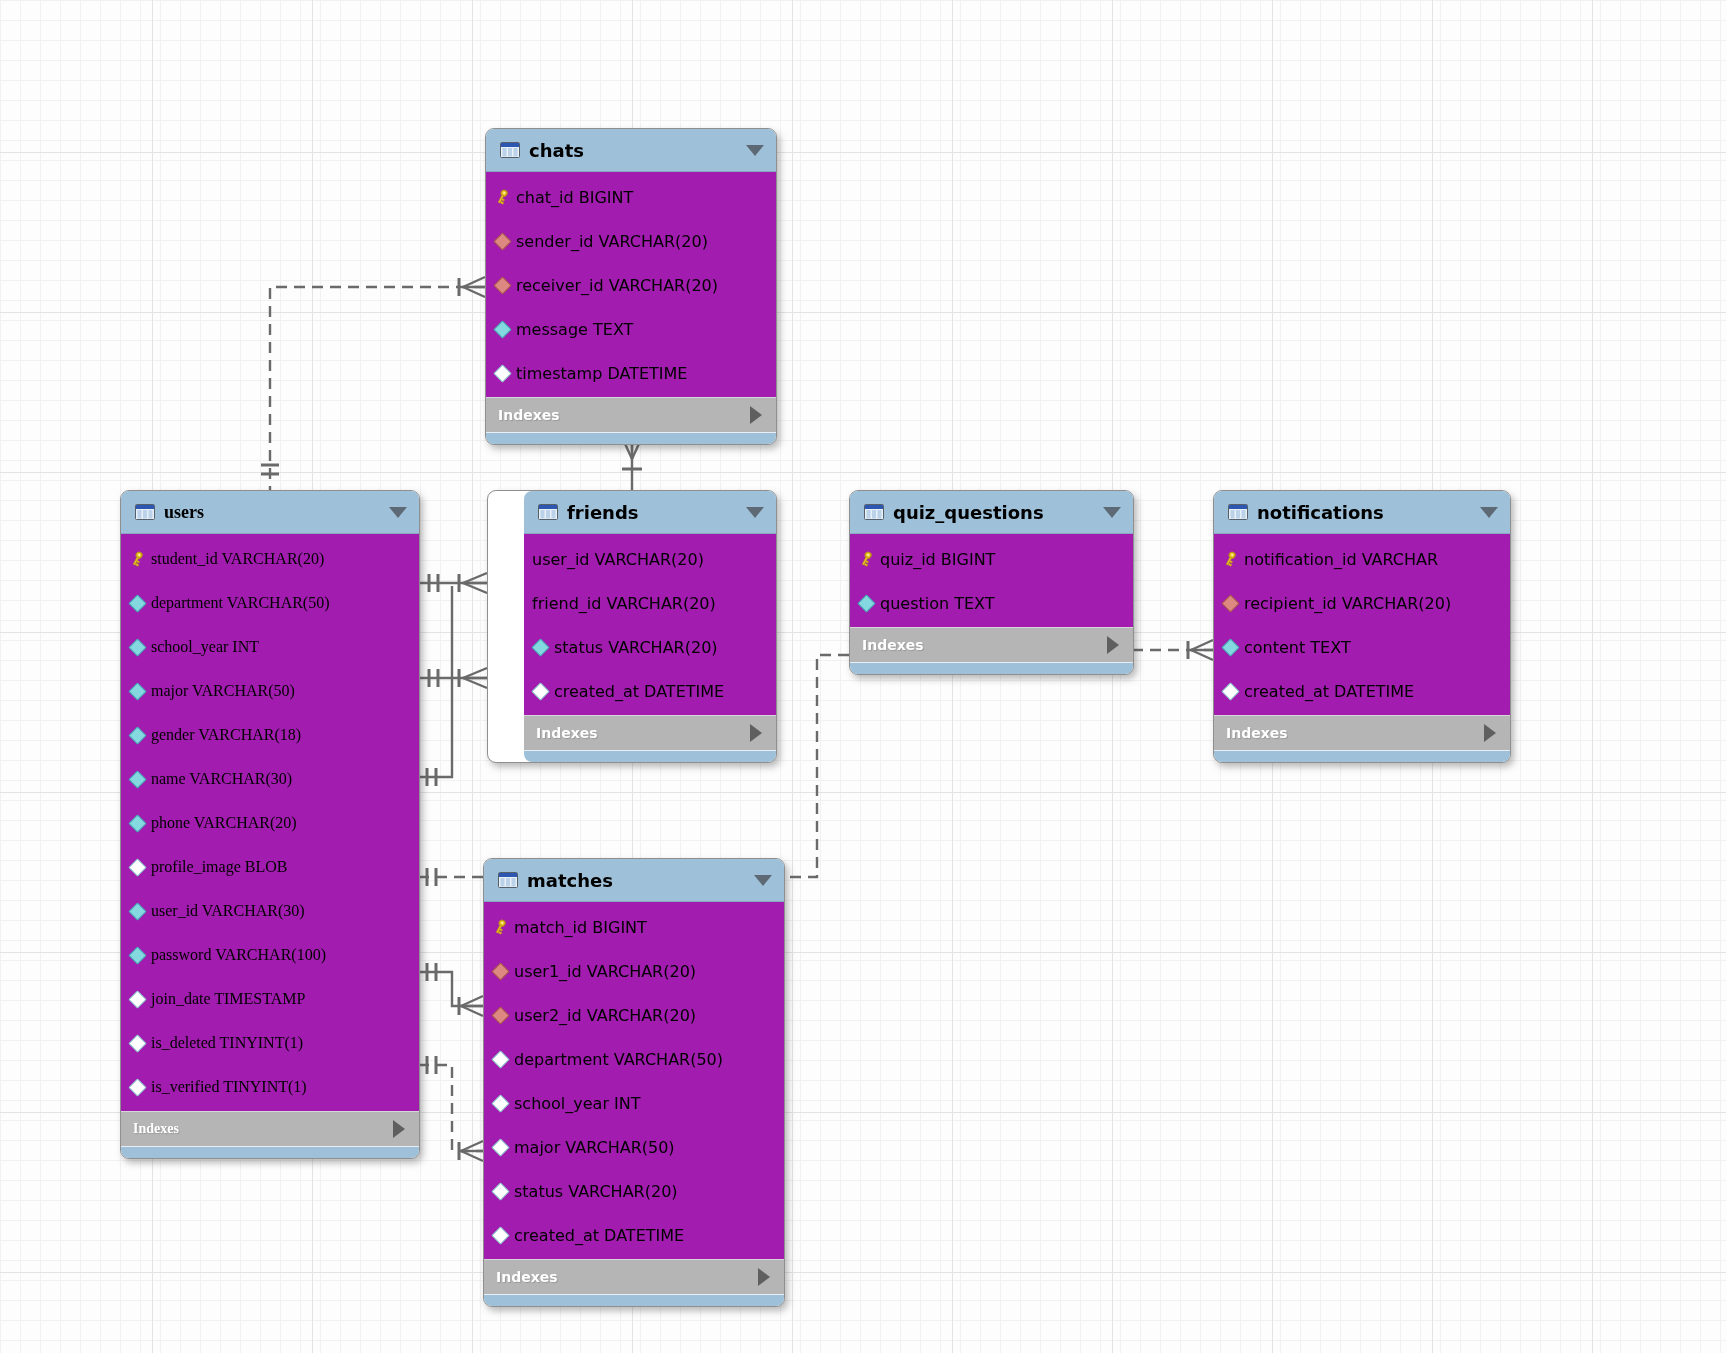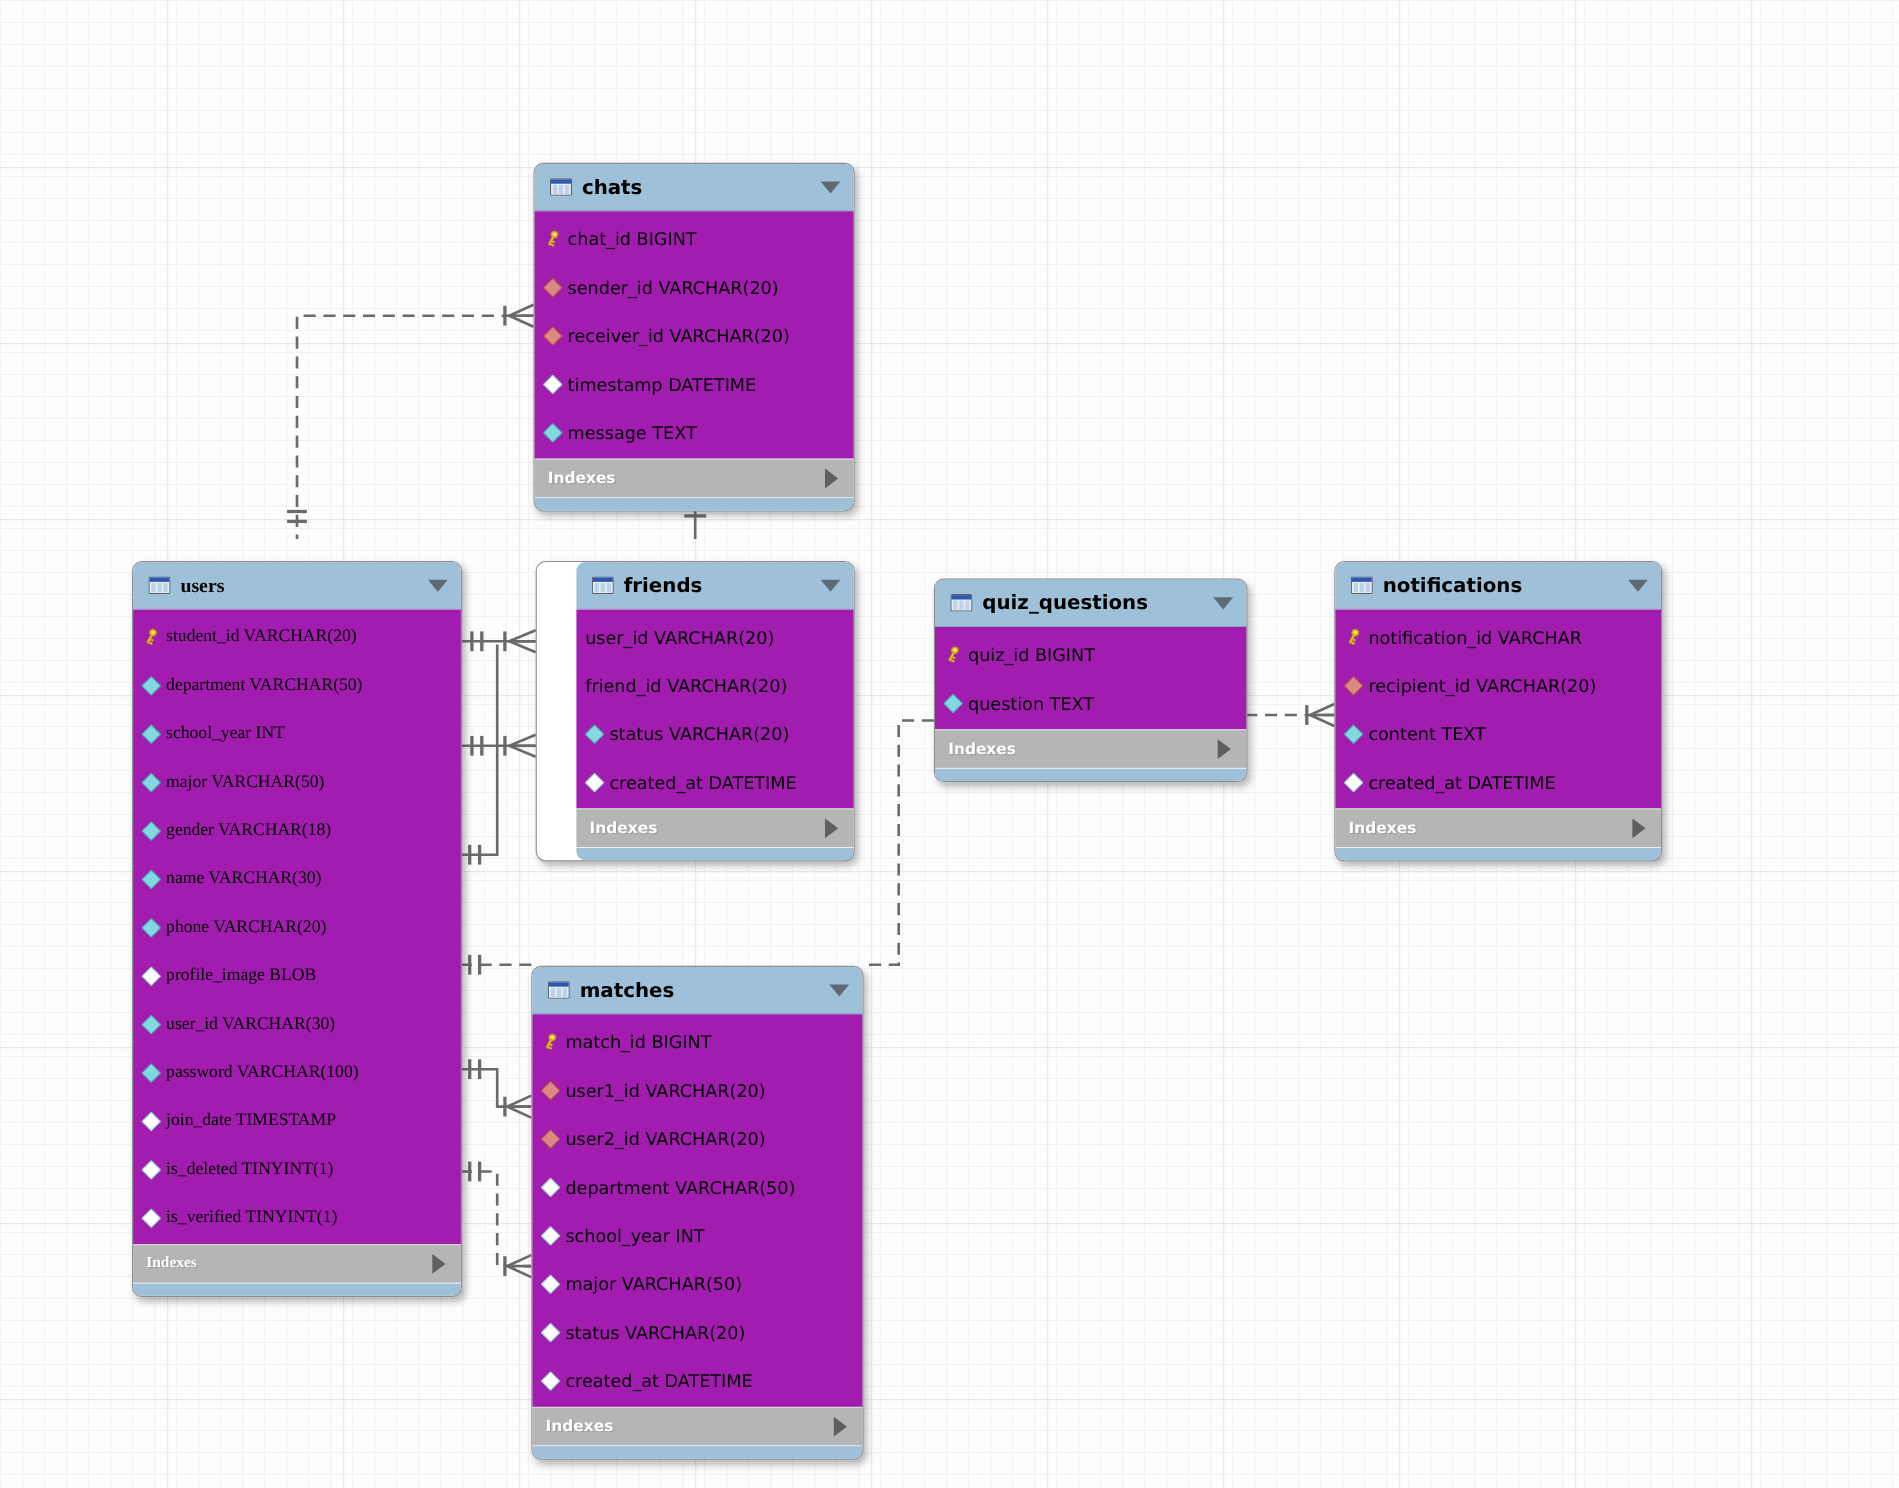--- a/index.html
+++ b/index.html
@@ -17,21 +17,20 @@
       linear-gradient(to bottom,#f1f1f1 1px,transparent 1px);
     background-size:160px 160px,160px 160px,20px 20px,20px 20px;
     background-position:-8px -8px,-8px -8px,0 0,0 0;
   }
   #rel-svg{position:absolute;left:0;top:0;z-index:1;}
   .table{
     position:absolute;z-index:2;
     border:1px solid #8f8f8f;border-radius:9px;
     background:#ffffff;
     box-shadow:3px 4px 7px rgba(60,60,60,0.35);
-    margin-top:20px;
   }
   .thead{
     height:42px;border-radius:8px 8px 0 0;
     background:var(--header-blue,#9ec1d9);
     border-bottom:1px solid #86a8c2;
     display:flex;align-items:center;padding:0 10px;
     position:relative;
   }
   .ticon{display:inline-flex;margin:0 9px 0 4px;}
   .ttitle{font-weight:bold;font-size:18px;color:#000;}
@@ -179,30 +178,30 @@
 
   <div class="col-row">
     <span class="cicon">
             <span class="diamond fk"></span>
           </span>
     <span class="ctext">receiver_id VARCHAR(20)</span>
   </div>
 
   <div class="col-row">
     <span class="cicon">
+            <span class="diamond attr"></span>
+          </span>
+    <span class="ctext">message TEXT</span>
+  </div>
+
+  <div class="col-row">
+    <span class="cicon">
             <span class="diamond attrn"></span>
           </span>
     <span class="ctext">timestamp DATETIME</span>
-  </div>
-
-  <div class="col-row">
-    <span class="cicon">
-            <span class="diamond attr"></span>
-          </span>
-    <span class="ctext">message TEXT</span>
   </div>
 </div>
     <div class="tindexes">
       <span class="ilabel">Indexes</span>
       <span class="iarrow"></span>
     </div>
     <div class="tfooter"></div>
   </div>
 
   <div class="table" style="left: 120px; top: 490px; width: 298px; font-family: Liberation Serif, serif;">
@@ -365,21 +364,21 @@
     <span class="ctext">created_at DATETIME</span>
   </div>
 </div>
     <div class="tindexes">
       <span class="ilabel">Indexes</span>
       <span class="iarrow"></span>
     </div>
     <div class="tfooter"></div>
   </div>
 
-  <div class="table" style="left: 849px; top: 506px; width: 283px;">
+  <div class="table" style="left: 849px; top: 490px; width: 283px;">
     <div class="thead">
       <span class="ticon">
         <svg width="20" height="16" viewBox="0 0 20 16">
           <rect x="0.5" y="0.5" width="19" height="15" fill="#e8f0f8" stroke="#55606a" rx="1"></rect>
           <rect x="1" y="1" width="18" height="4" fill="#2d57b0"></rect>
           <rect x="2.5" y="6" width="4" height="8.5" fill="#bcd2e8"></rect>
           <rect x="8" y="6" width="4" height="8.5" fill="#bcd2e8"></rect>
           <rect x="13.5" y="6" width="4" height="8.5" fill="#bcd2e8"></rect>
         </svg>
       </span>

